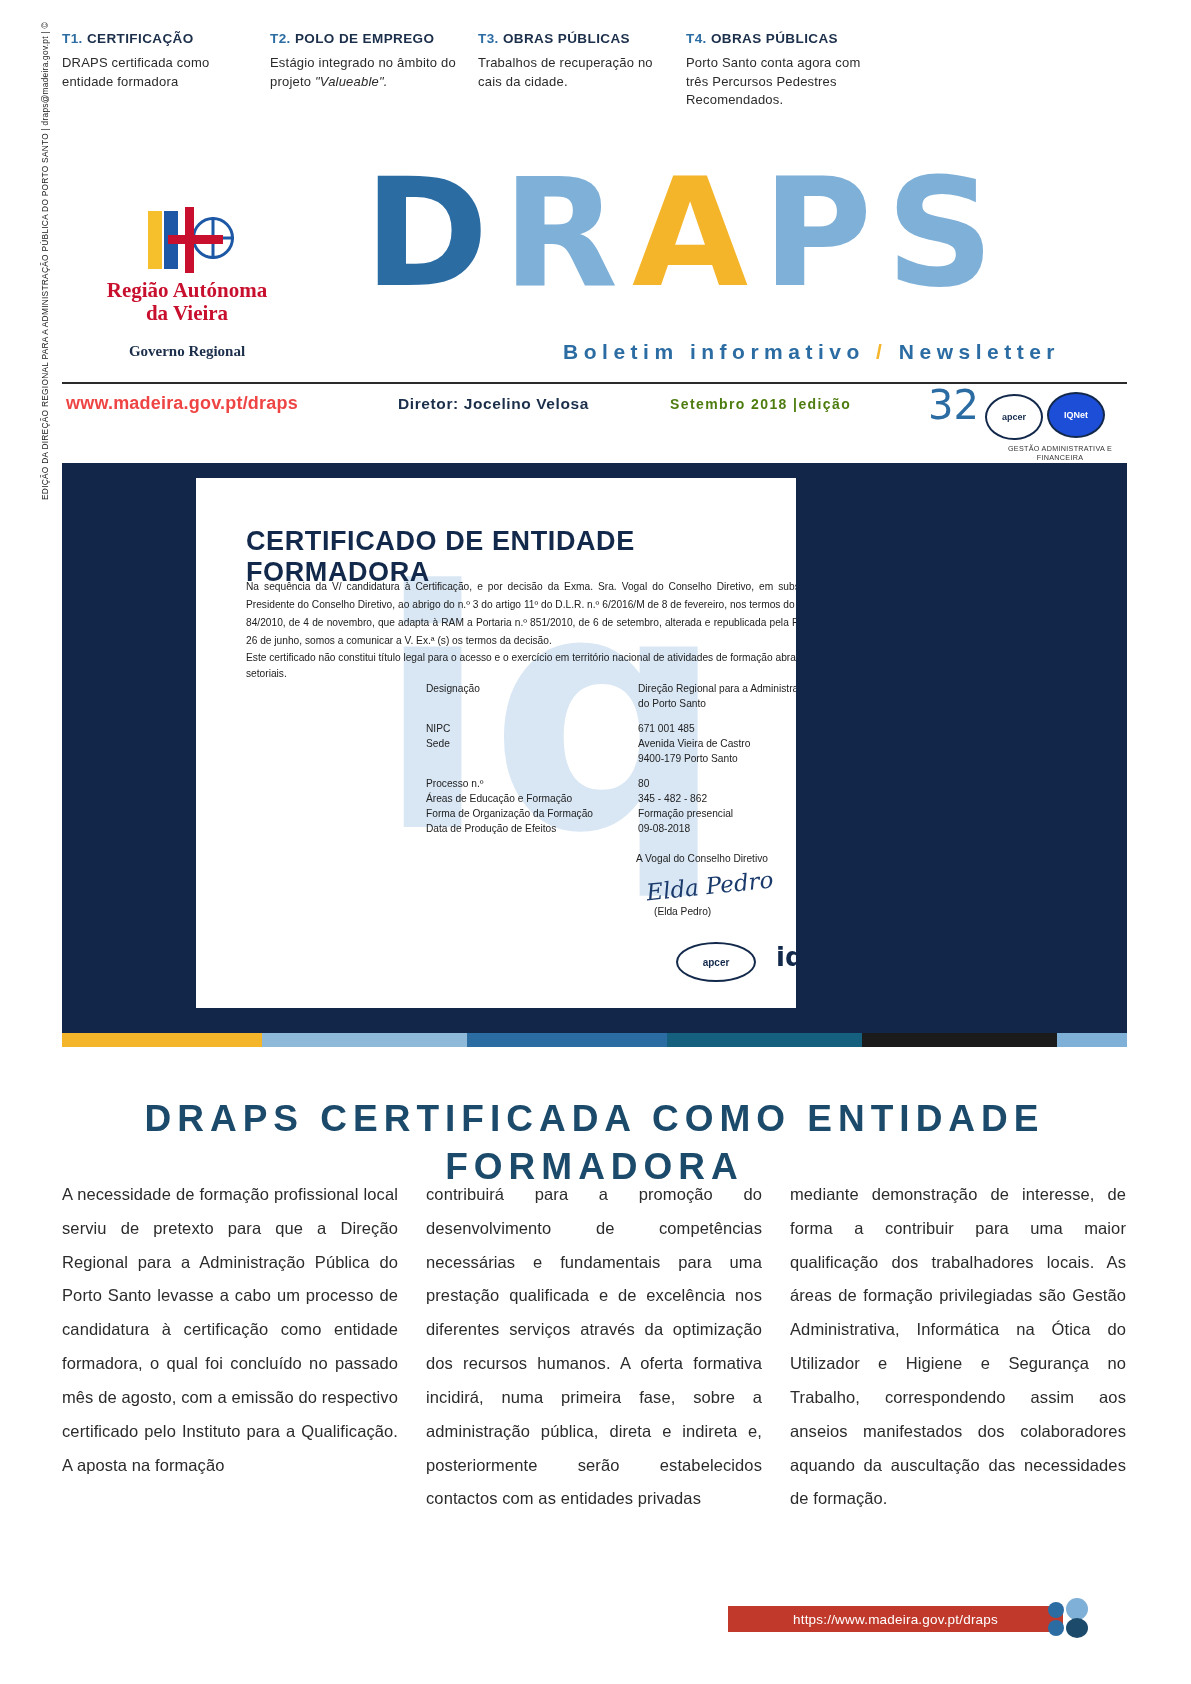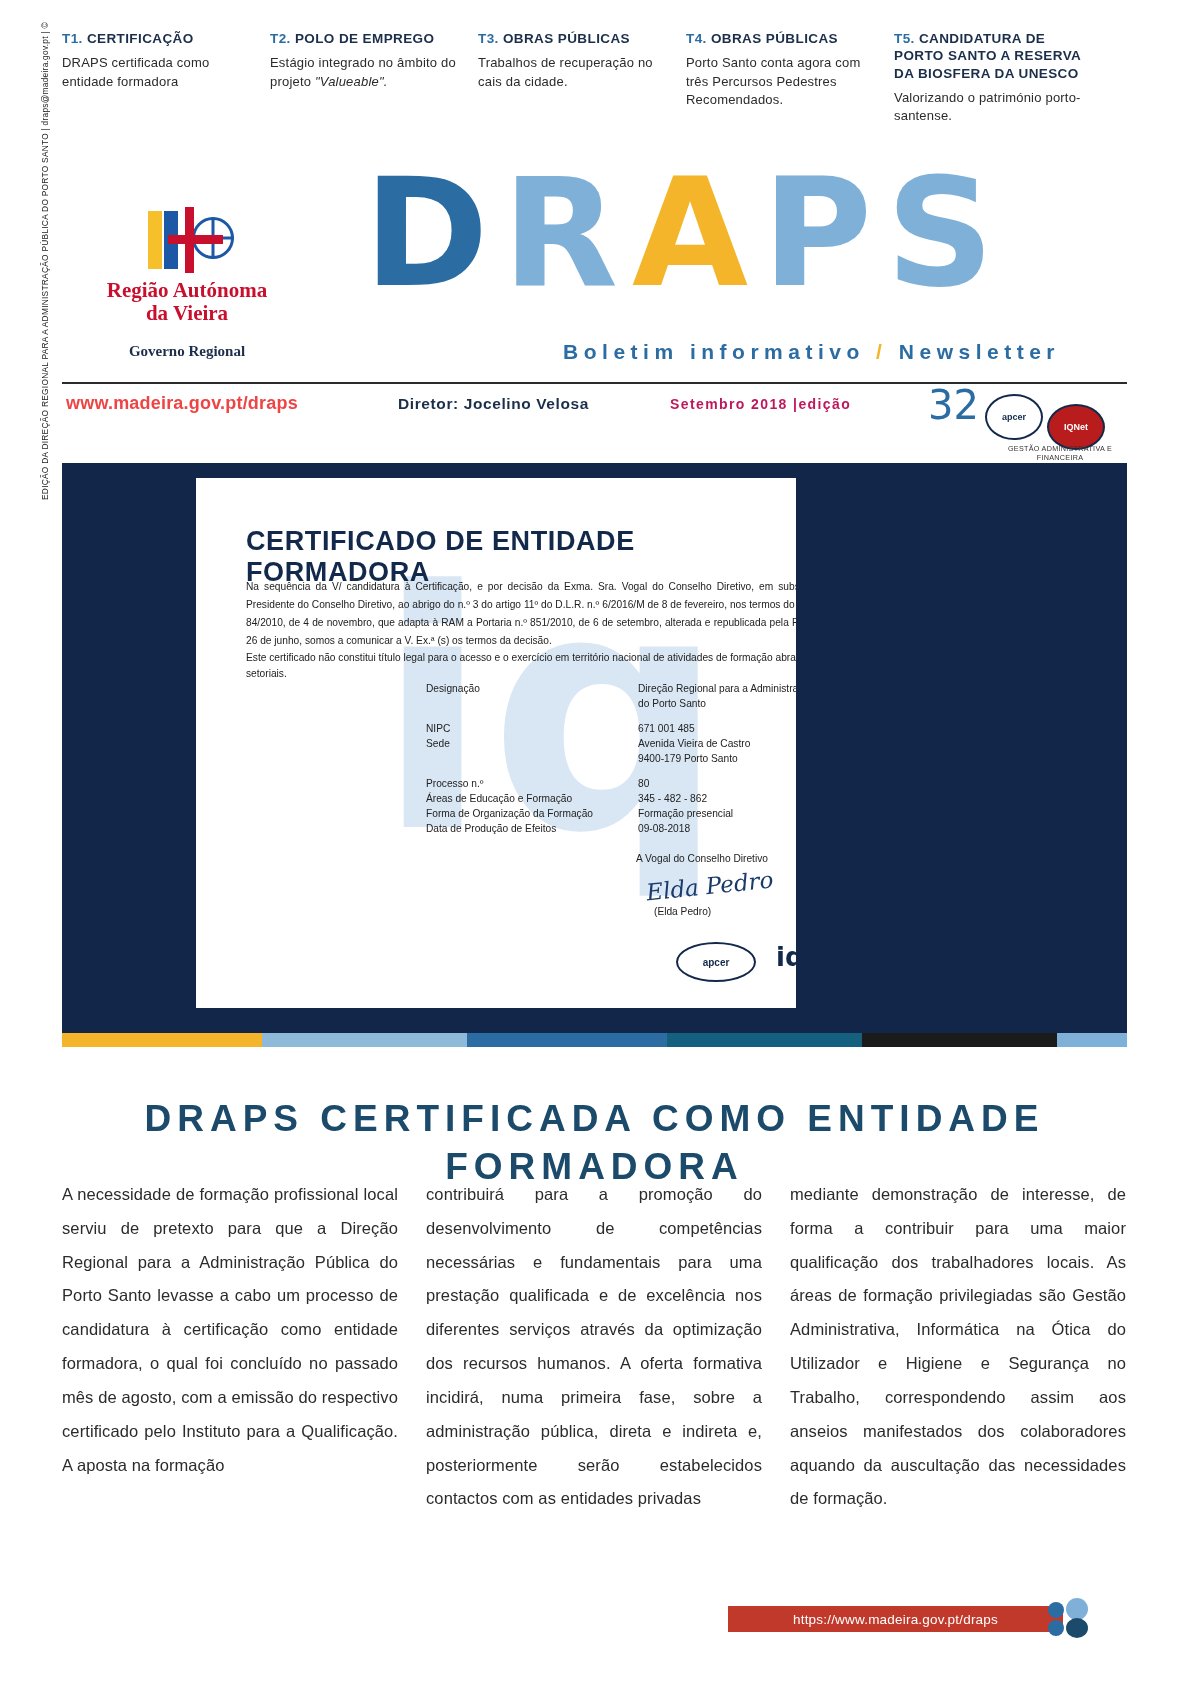--- a/index.html
+++ b/index.html
@@ -169,21 +169,21 @@
     font-weight: bold;
     color: #1b2e4a;
     letter-spacing: 0.6px;
   }
   .issue-date {
     position: absolute;
     left: 670px;
     top: 246px;
     font-size: 14px;
     font-weight: bold;
-    color: #be185d;
+    color: #4d7c0f;
     letter-spacing: 1.4px;
   }
   .issue-num {
     position: absolute;
     left: 928px;
     top: 232px;
     font-size: 40px;
     color: #2b6ca3;
     font-family: "DejaVu Sans", sans-serif;
   }
@@ -198,21 +198,21 @@
     position: absolute;
     width: 58px; height: 46px;
     border-radius: 50%;
     border: 2px solid #13294b;
     box-sizing: border-box;
     display: flex; align-items: center; justify-content: center;
     font-size: 9px; font-weight: bold; color: #13294b;
     background: #fff;
   }
   .seal.s1 { left: 0; top: 6px; }
-  .seal.s2 { left: 62px; top: 16px; background: #b91c1c; color: #fff; border-color:#13294b; }
+  .seal.s2 { left: 62px; top: 4px; background: #1d4ed8; color: #fff; border-color:#13294b; }
   .seal-note {
     position: absolute;
     left: 0; top: 56px;
     width: 150px;
     font-size: 7.2px;
     letter-spacing: .3px;
     color: #333;
     text-align: center;
   }
 
@@ -446,27 +446,20 @@
   </div>
 
   <div class="teaser">
     <div class="teaser-head">
       <span class="num">T4.</span>
       <span>OBRAS PÚBLICAS</span>
     </div>
     <div class="teaser-body">Porto Santo conta agora com três Percursos Pedestres Recomendados.</div>
   </div>
 
-  <div class="teaser">
-    <div class="teaser-head">
-      <span class="num">T5.</span>
-      <span>CANDIDATURA DE PORTO SANTO A RESERVA DA BIOSFERA DA UNESCO</span>
-    </div>
-    <div class="teaser-body">Valorizando o património porto-santense.</div>
-  </div>
 
 </div>
 
 <div class="masthead">
 
   <div class="gov-logo">
     <div class="gov-emblem">
       <div class="bar-y"></div>
       <div class="bar-b"></div>
       <div class="globe"></div>

